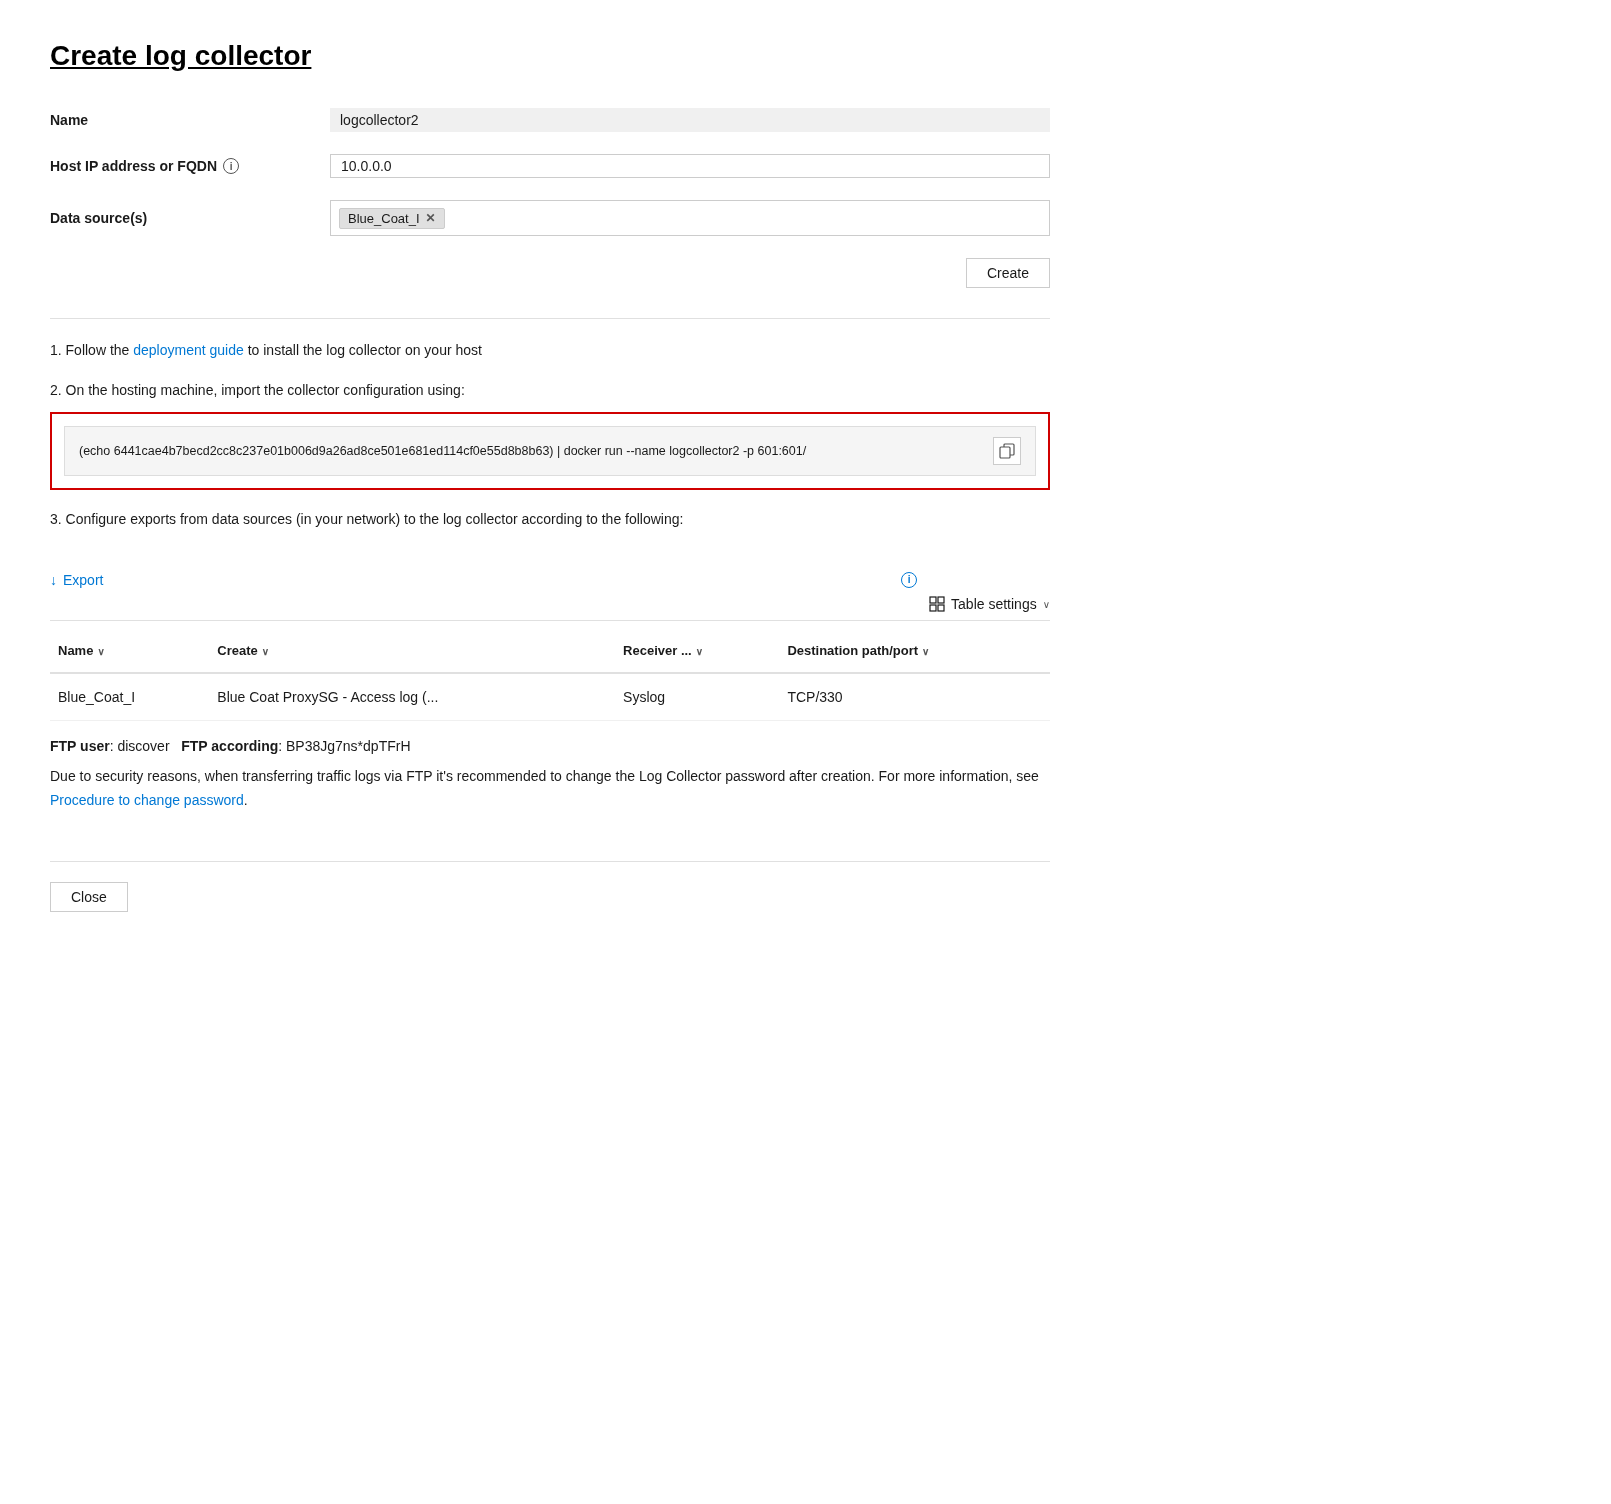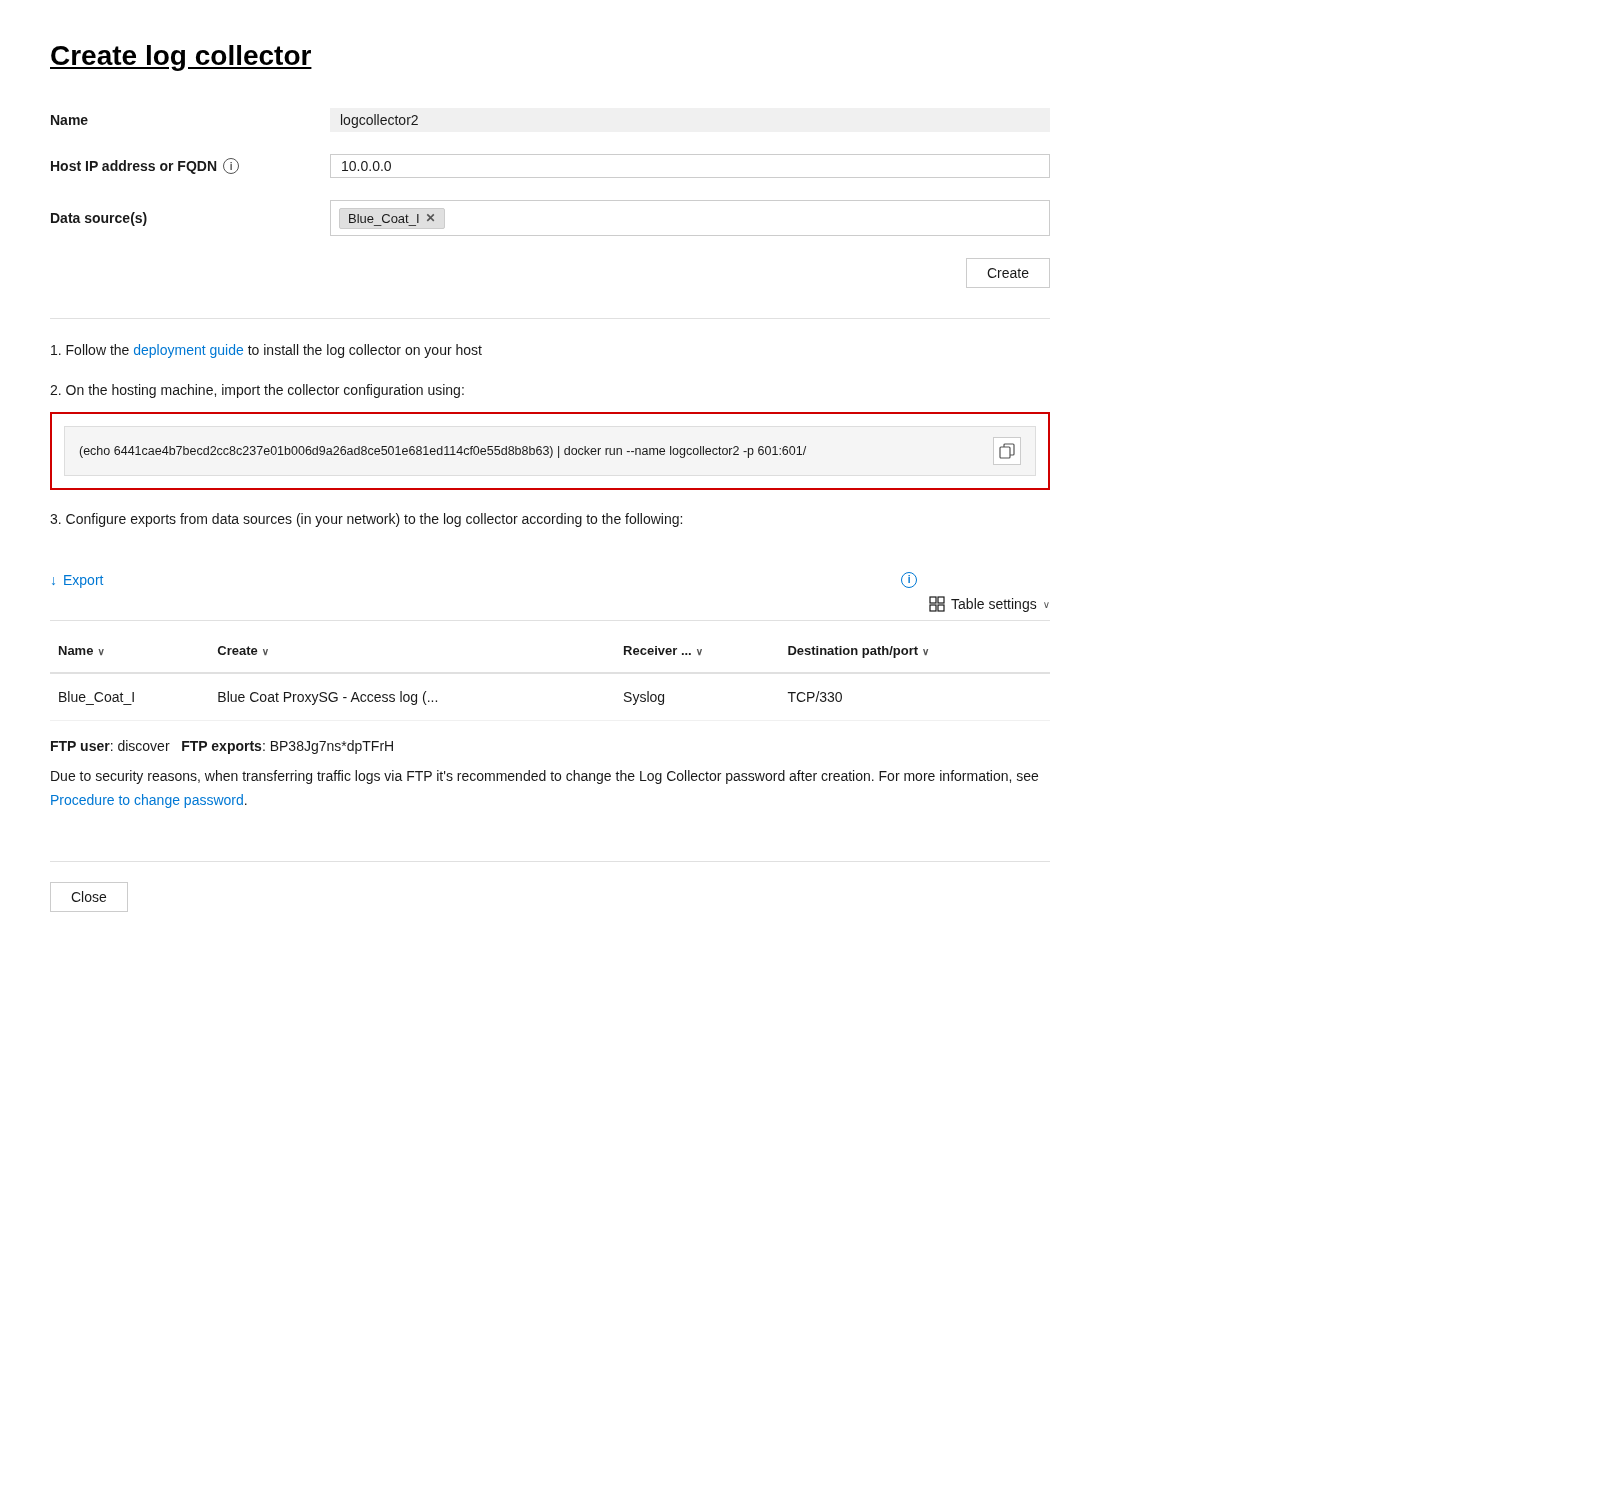--- a/index.html
+++ b/index.html
@@ -400,21 +400,21 @@
       <td>Syslog</td>
       <td>TCP/330</td>
     </tr>
           </tbody>
       </table>
     </div>
 
     <div class="ftp-info">
       <p>
         <strong>FTP user</strong>: <span>discover</span>&nbsp;&nbsp;
-        <strong>FTP exports</strong>: <span>BP38Jg7ns*dpTFrH</span>
+        <strong>FTP according</strong>: <span>BP38Jg7ns*dpTFrH</span>
       </p>
       <p>
         <span>Due to security reasons, when transferring traffic logs via FTP it's recommended to change the Log Collector password after creation. For more information, see </span><a class="link">Procedure to change password</a><span>.</span>
       </p>
     </div>
   </div>
 </div>
 
 <div class="footer-row">
   <button class="btn">Close</button>

